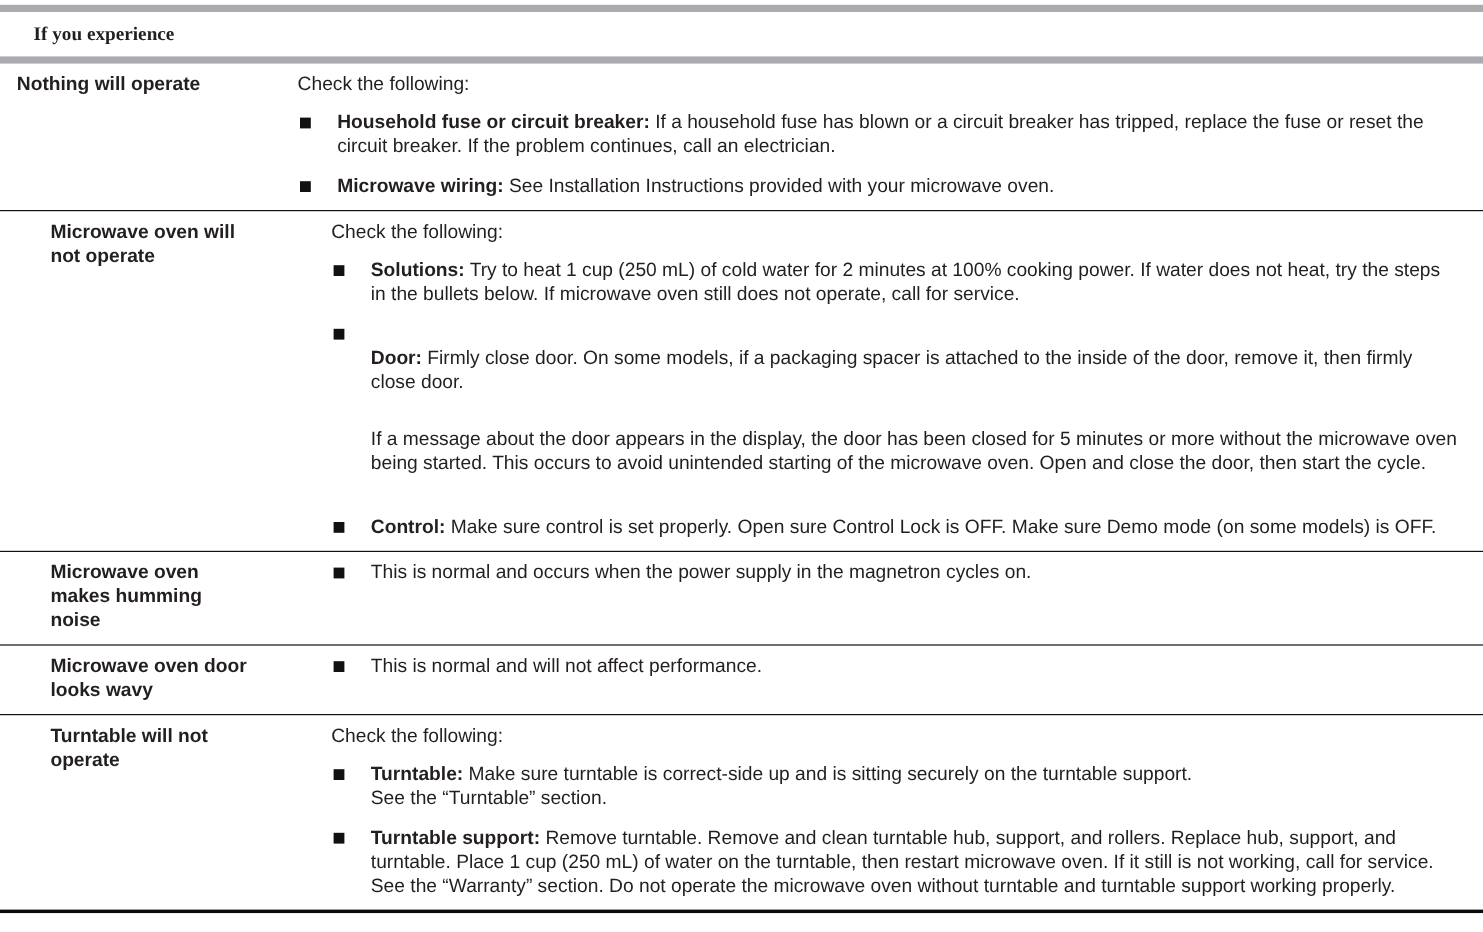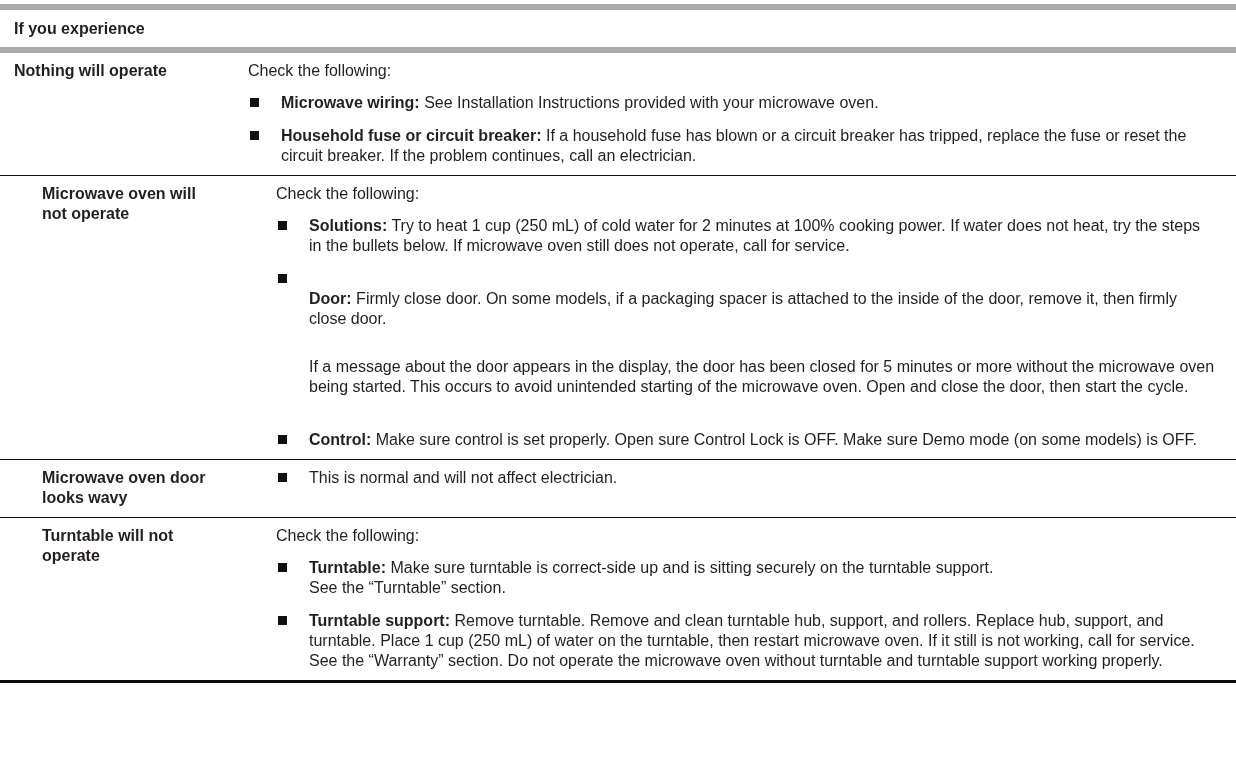--- a/index.html
+++ b/index.html
@@ -8,21 +8,21 @@
     padding-top:4px;
     font-family:"Liberation Sans","DejaVu Sans",sans-serif;
     font-size:16px;
     line-height:20px;
     color:#231f20;
     -webkit-font-smoothing:antialiased;
   }
   .table { border-bottom:3px solid #0a0a0a; }
   .bar { height:6px; background:#a9abae; }
   .hrow { display:flex; padding:9px 0 8px 0; font-weight:bold; }
-  .hc1 { flex:0 0 248px; padding-left:14px; box-sizing:border-box; }
+  .hc1 { flex:0 0 248px; padding-left:28px; box-sizing:border-box;font-family:Liberation Serif, serif; }
   .hc2 { flex:1; padding-right:20px; }
   .row { display:flex; padding:8px 0 9px 0;justify-content:flex-end; }
   .row + .row { border-top:1px solid #101010;padding-left:28px; }
   .issue {
     flex:0 0 248px;
     padding:0 12px 0 14px;
     box-sizing:border-box;
     font-weight:bold;
     white-space:pre-line;
   }
@@ -52,25 +52,25 @@
   </div>
 
   <div class="bar"></div>
 
   <div class="row">
     <div class="issue">Nothing will operate</div>
     <div class="sol">
       <div class="intro">Check the following:</div>
       <div class="item">
         <span class="bullet"></span>
-        <div class="itext"><b>Microwave wiring:</b> <span>See Installation Instructions provided with your microwave oven.</span></div>
+        <div class="itext"><b>Household fuse or circuit breaker:</b> <span>If a household fuse has blown or a circuit breaker has tripped, replace the fuse or reset the circuit breaker. If the problem continues, call an electrician.</span></div>
       </div>
       <div class="item">
         <span class="bullet"></span>
-        <div class="itext"><b>Household fuse or circuit breaker:</b> <span>If a household fuse has blown or a circuit breaker has tripped, replace the fuse or reset the circuit breaker. If the problem continues, call an electrician.</span></div>
+        <div class="itext"><b>Microwave wiring:</b> <span>See Installation Instructions provided with your microwave oven.</span></div>
       </div>
     </div>
   </div>
 
   <div class="row">
     <div class="issue">Microwave oven will
 not operate</div>
     <div class="sol">
       <div class="intro">Check the following:</div>
       <div class="item">
@@ -84,28 +84,39 @@
           <div class="note">If a message about the door appears in the display, the door has been closed for 5 minutes or more without the microwave oven being started. This occurs to avoid unintended starting of the microwave oven. Open and close the door, then start the cycle.</div>
         </div>
       </div>
       <div class="item">
         <span class="bullet"></span>
         <div class="itext"><b>Control:</b> <span>Make sure control is set properly. Open sure Control Lock is OFF. Make sure Demo mode (on some models) is OFF.</span></div>
       </div>
     </div>
   </div>
 
+  <div class="row">
+    <div class="issue">Microwave oven
+makes humming
+noise</div>
+    <div class="sol">
+      <div class="item">
+        <span class="bullet"></span>
+        <div class="itext"><span>This is normal and occurs when the power supply in the magnetron cycles on.</span></div>
+      </div>
+    </div>
+  </div>
 
   <div class="row">
     <div class="issue">Microwave oven door
 looks wavy</div>
     <div class="sol">
       <div class="item">
         <span class="bullet"></span>
-        <div class="itext"><span>This is normal and will not affect electrician.</span></div>
+        <div class="itext"><span>This is normal and will not affect performance.</span></div>
       </div>
     </div>
   </div>
 
   <div class="row">
     <div class="issue">Turntable will not
 operate</div>
     <div class="sol">
       <div class="intro">Check the following:</div>
       <div class="item">

